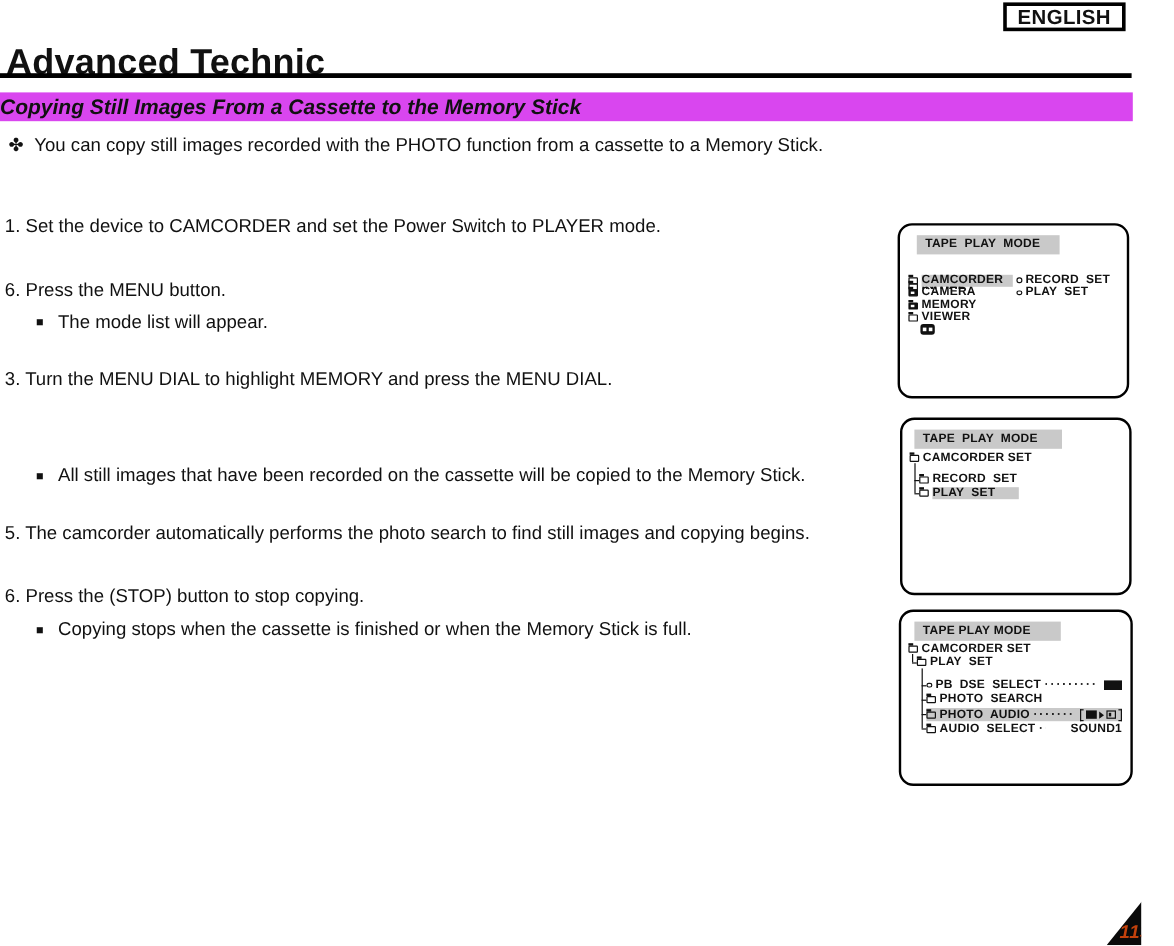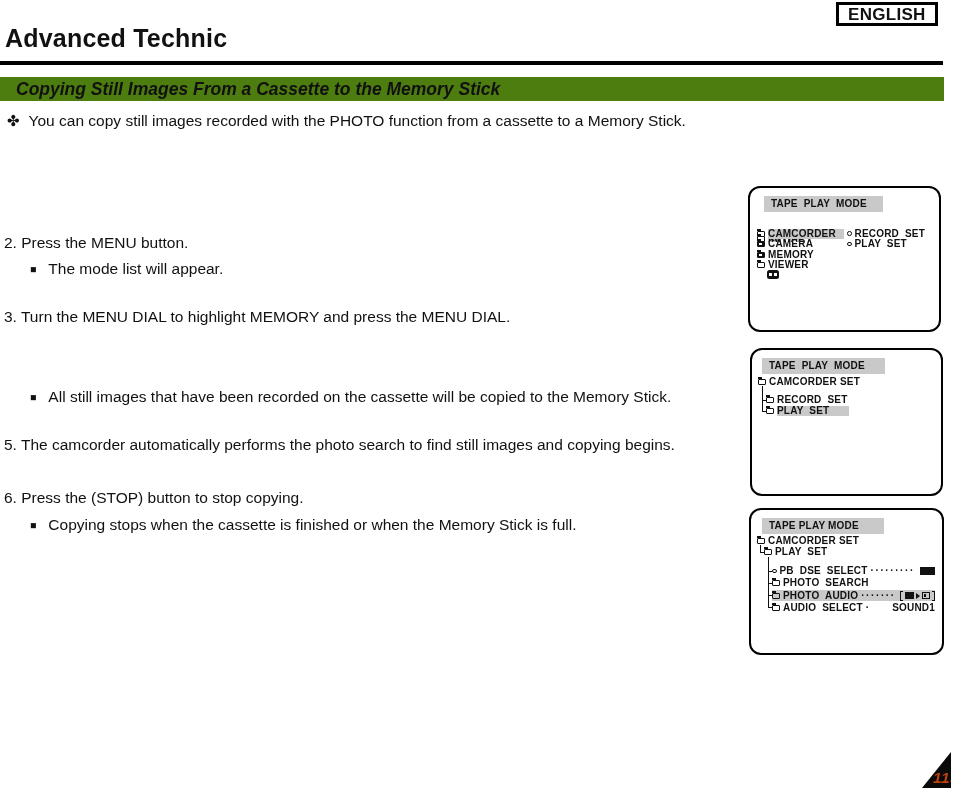--- a/index.html
+++ b/index.html
@@ -7,27 +7,27 @@
   .page {
     position:relative; width:951px; height:788px; background:#ffffff;
     overflow:hidden; font-family:"Liberation Sans", sans-serif; color:#111;
   }
   .badge {
     position:absolute; left:836px; top:2px; height:24px; padding:1px 9px;
     border:3px solid #000; font-size:17px; font-weight:bold; line-height:17px;
     letter-spacing:0.3px; background:#fff;
   }
   .title {
-    position:absolute; left:5px; top:24px; font-size:25px; font-weight:bold;
+    position:absolute; left:5px; top:36px; font-size:30px; font-weight:bold;
     letter-spacing:0.2px;
   }
   .rule { position:absolute; left:0; top:61px; width:943px; height:4px; background:#000; }
   .secbar {
-    position:absolute; left:0; top:77px; width:944px; height:24px; background:#4d7c0f;
-    font-size:17.5px; font-weight:bold; font-style:italic; line-height:24px; padding-left:16px;
+    position:absolute; left:0; top:77px; width:944px; height:24px; background:#d946ef;
+    font-size:17.5px; font-weight:bold; font-style:italic; line-height:24px; padding-left:0;
   }
   .intro { position:absolute; left:7px; top:112px; font-size:15.5px; display:flex; align-items:baseline; }
   .clover { font-size:15px; margin-right:9px; }
   .step { position:absolute; left:4px; font-size:15.5px; white-space:pre; }
   .substep { position:absolute; left:30px; font-size:15.5px; display:flex; align-items:baseline; }
   .sq { font-size:10.5px; margin-right:12px; position:relative; top:-1px; }
 
   
   .mbox {
     position:absolute; background:#fff; border:2px solid #000; border-radius:12px;
@@ -83,21 +83,22 @@
   <div class="badge">ENGLISH</div>
   <div class="title">Advanced Technic</div>
   <div class="rule"></div>
   <div class="secbar">Copying Still Images From a Cassette to the Memory Stick</div>
 
   <div class="intro">
     <span class="clover">✤</span>
     <span>You can copy still images recorded with the PHOTO function from a cassette to a Memory Stick.</span>
   </div>
 
-  <div class="step" style="top:234px">2. Press the MENU button.</div>
+  <div class="step" style="top:180px">1. Set the device to CAMCORDER and set the Power Switch to PLAYER mode.</div>
+  <div class="step" style="top:234px">6. Press the MENU button.</div>
   <div class="substep" style="top:260px">
     <span class="sq">■</span>
     <span>The mode list will appear.</span>
   </div>
   <div class="step" style="top:308px">3. Turn the MENU DIAL to highlight MEMORY and press the MENU DIAL.</div>
   <div class="substep" style="top:388px">
     <span class="sq">■</span>
     <span>All still images that have been recorded on the cassette will be copied to the Memory Stick.</span>
   </div>
   <div class="step" style="top:436px">5. The camcorder automatically performs the photo search to find still images and copying begins.</div>

